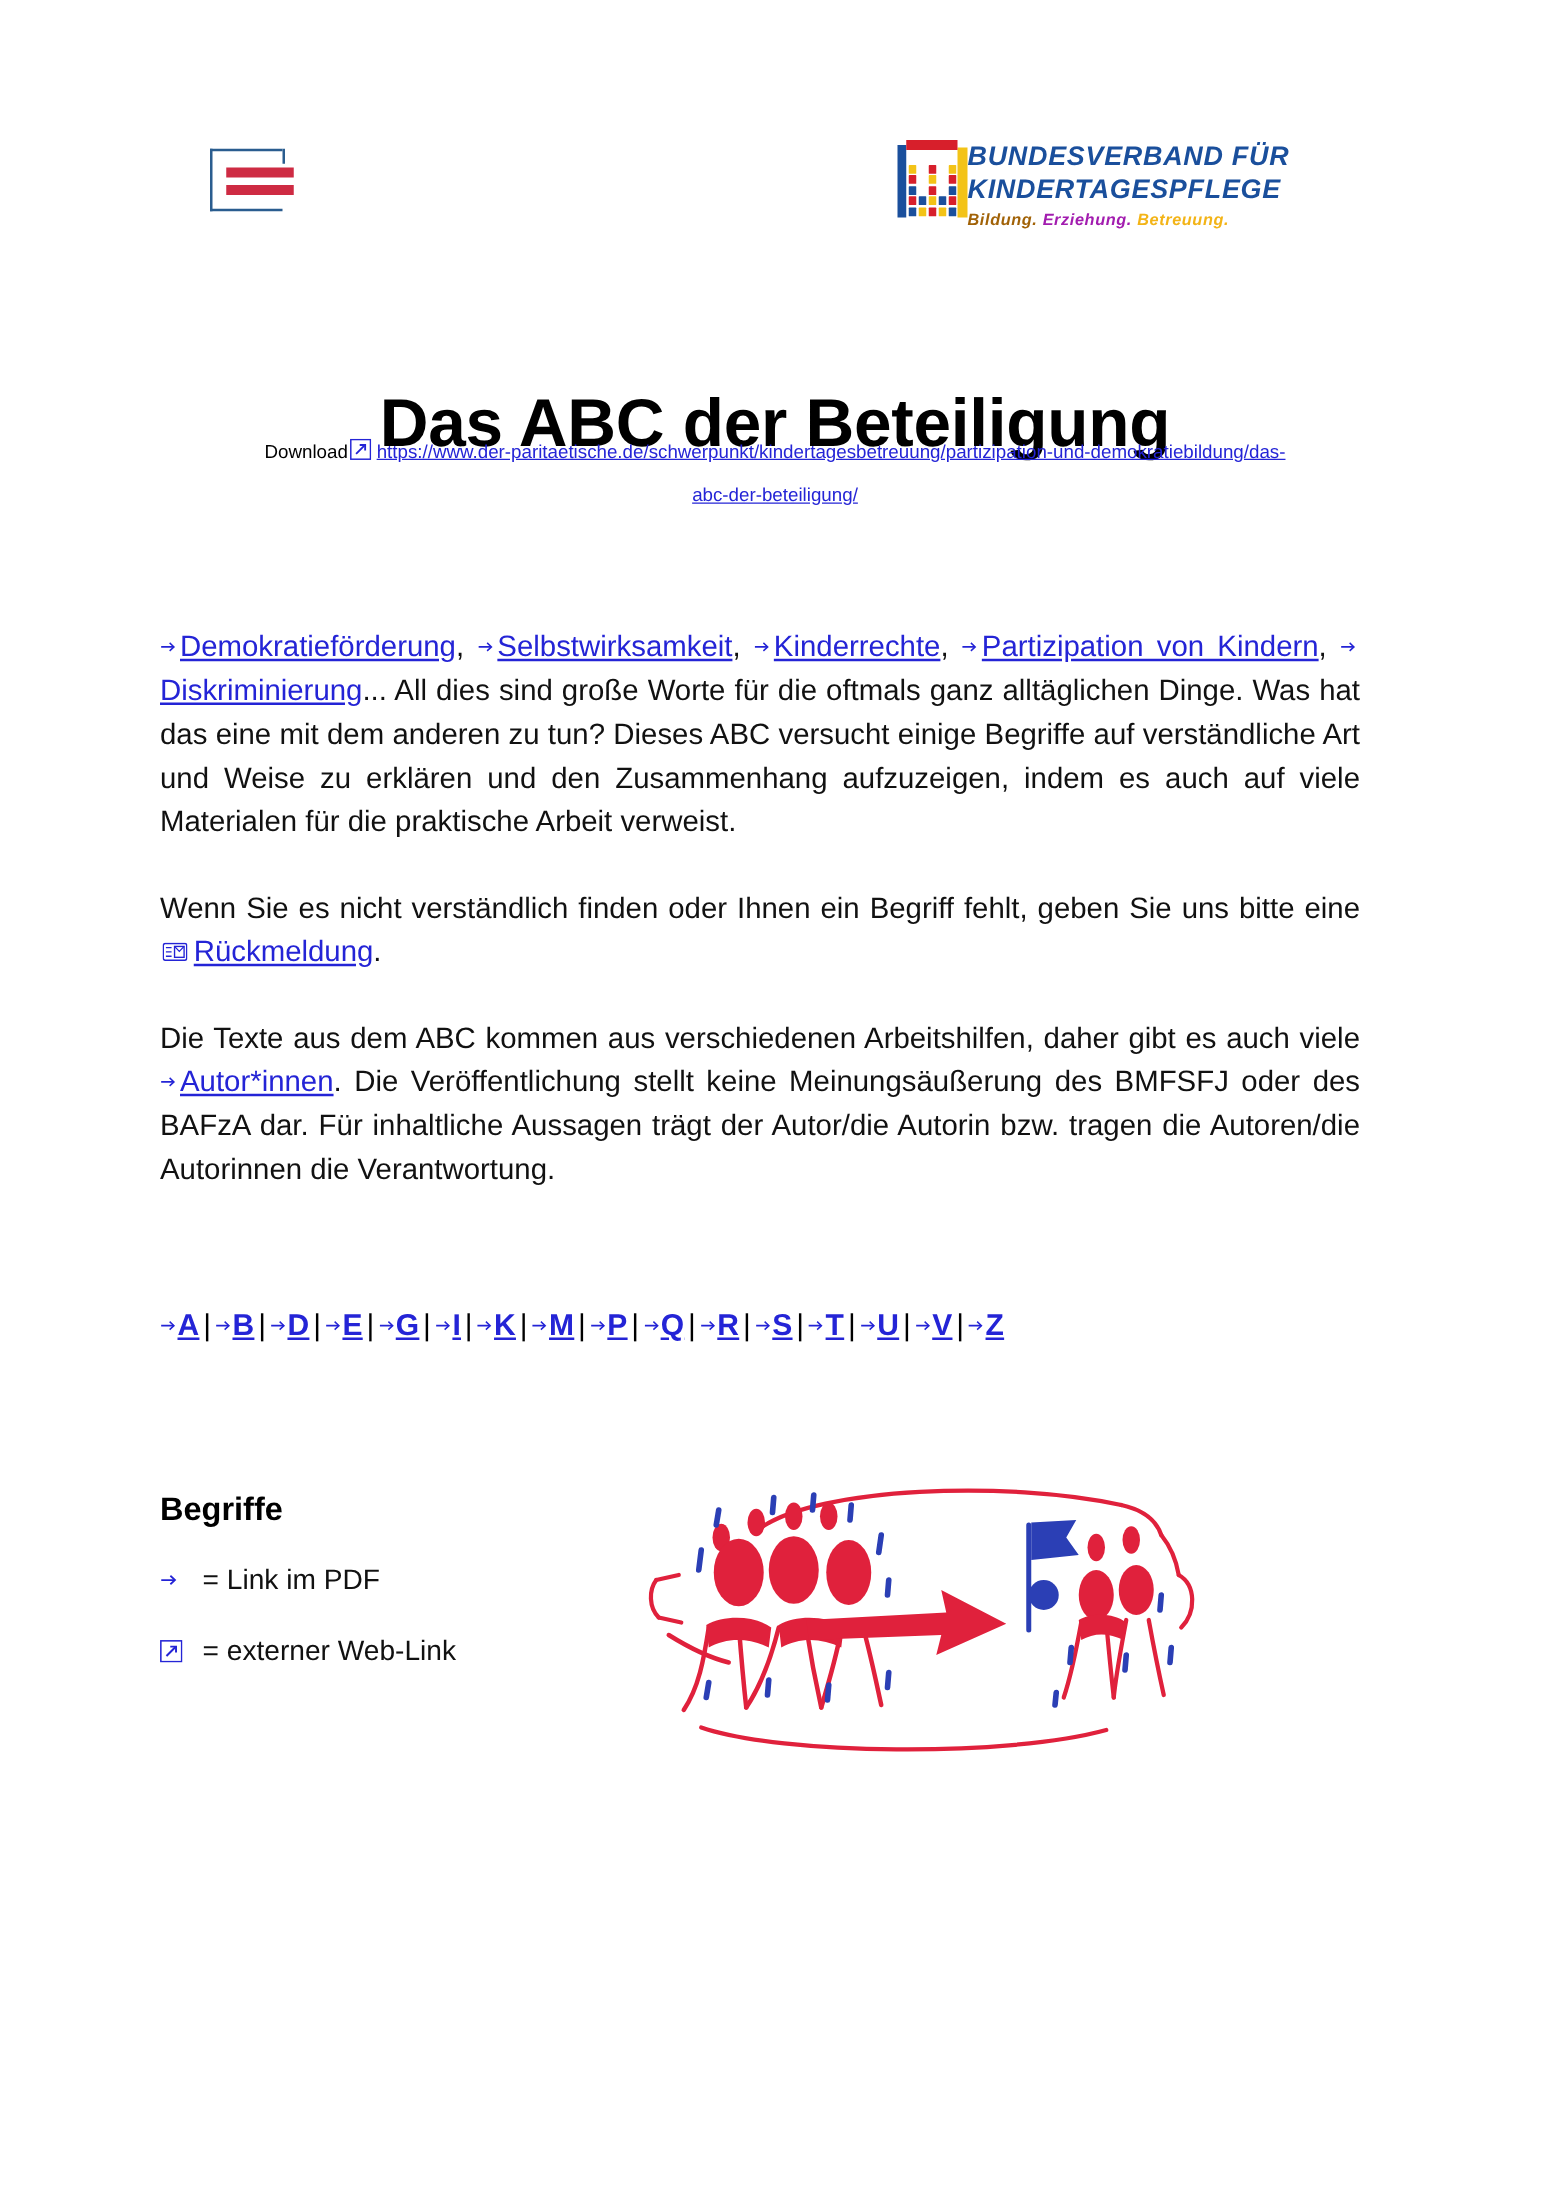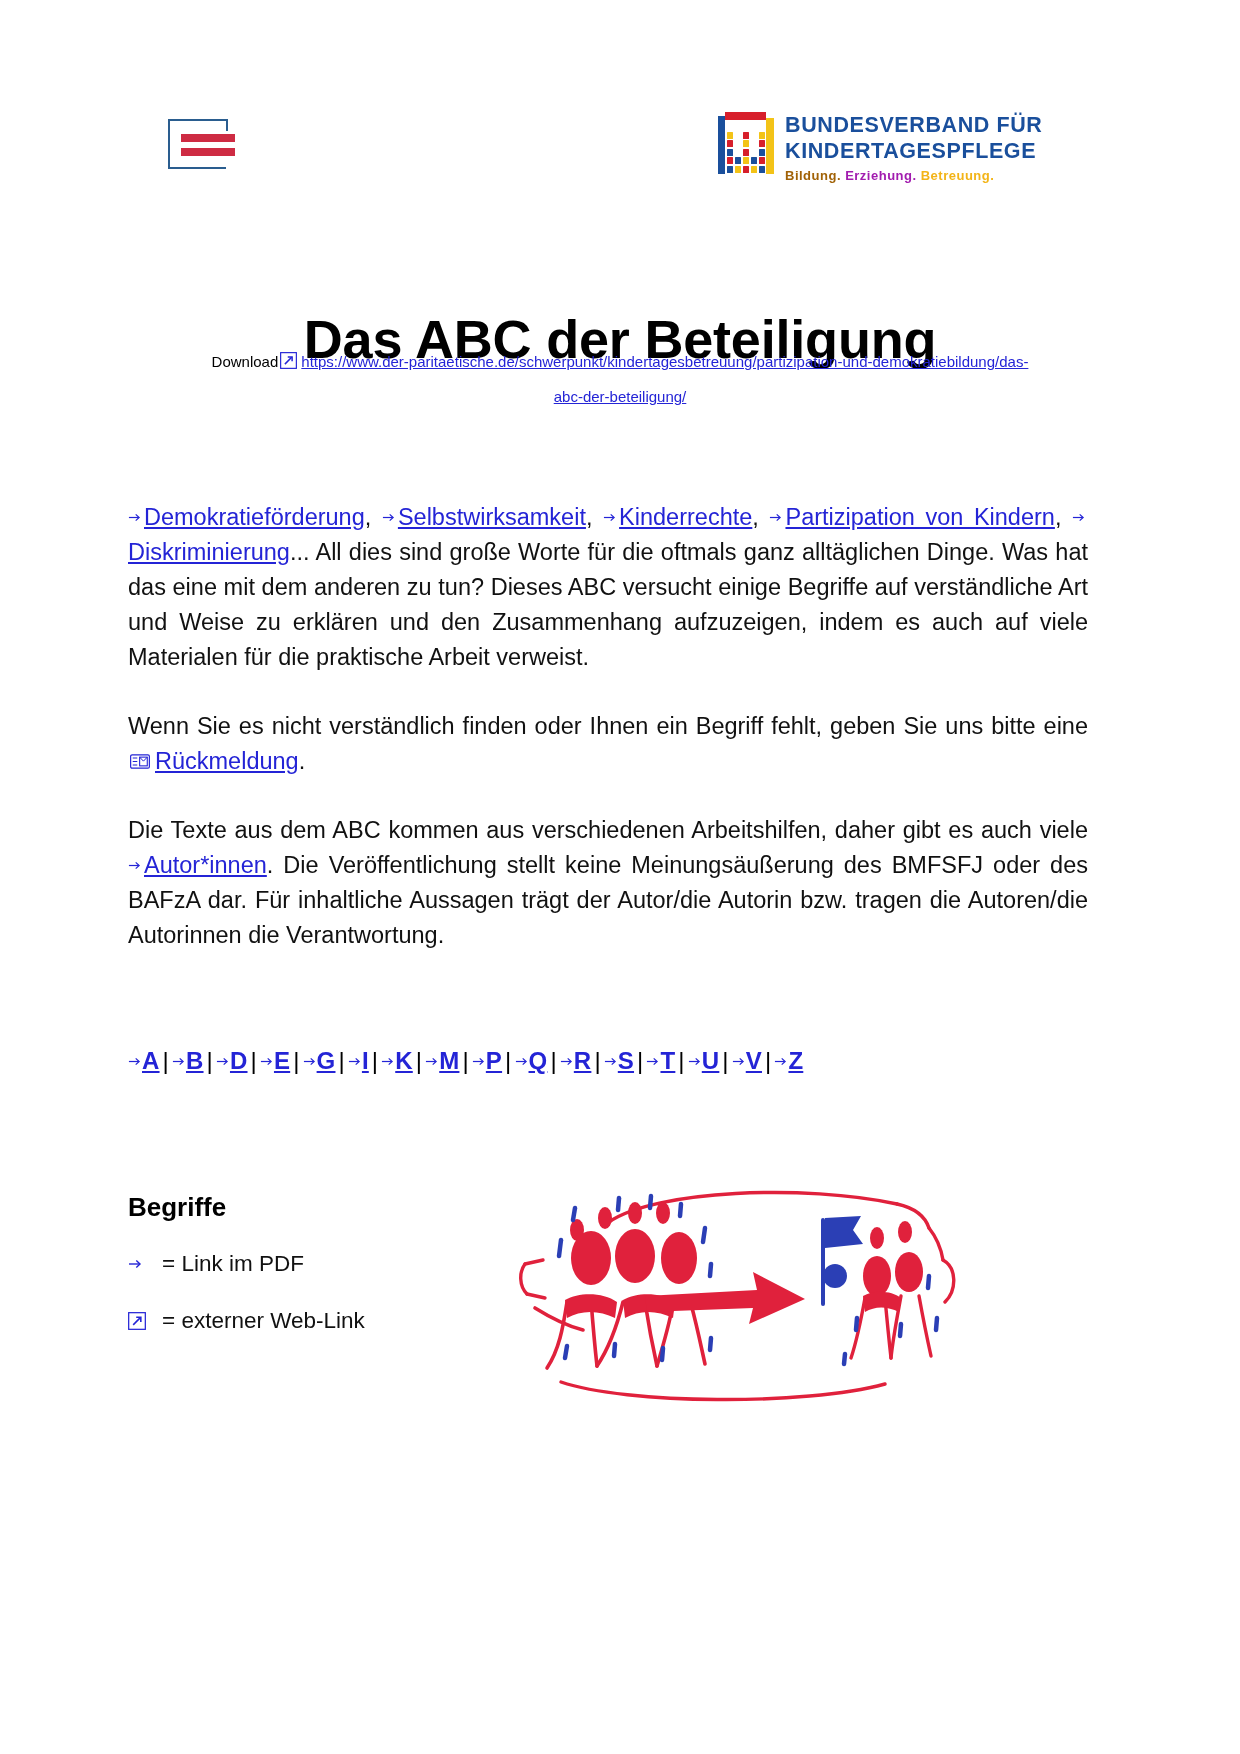--- a/index.html
+++ b/index.html
@@ -117,21 +117,21 @@
   .bv-grid {
     position: absolute;
     left: 9px; top: 11px;
     width: 38px; height: 50px;
     display: grid;
     grid-template-columns: repeat(5, 1fr);
     grid-template-rows: repeat(6, 1fr);
     gap: 1.5px;
   }
   .bv-grid i { display: block; border-radius: 0.5px; }
-  .bv-text { margin-left: 11px; line-height: 1; }
+  .bv-text { line-height: 1; font-style: italic; }
   .bv-l1, .bv-l2 {
     font-size: 21.5px;
     font-weight: 700;
     color: #1a4f9c;
     letter-spacing: 0.6px;
     white-space: nowrap;
   }
   .bv-l1 { margin-top: 3px; }
   .bv-l2 { margin-top: 4px; }
   .bv-tag {

